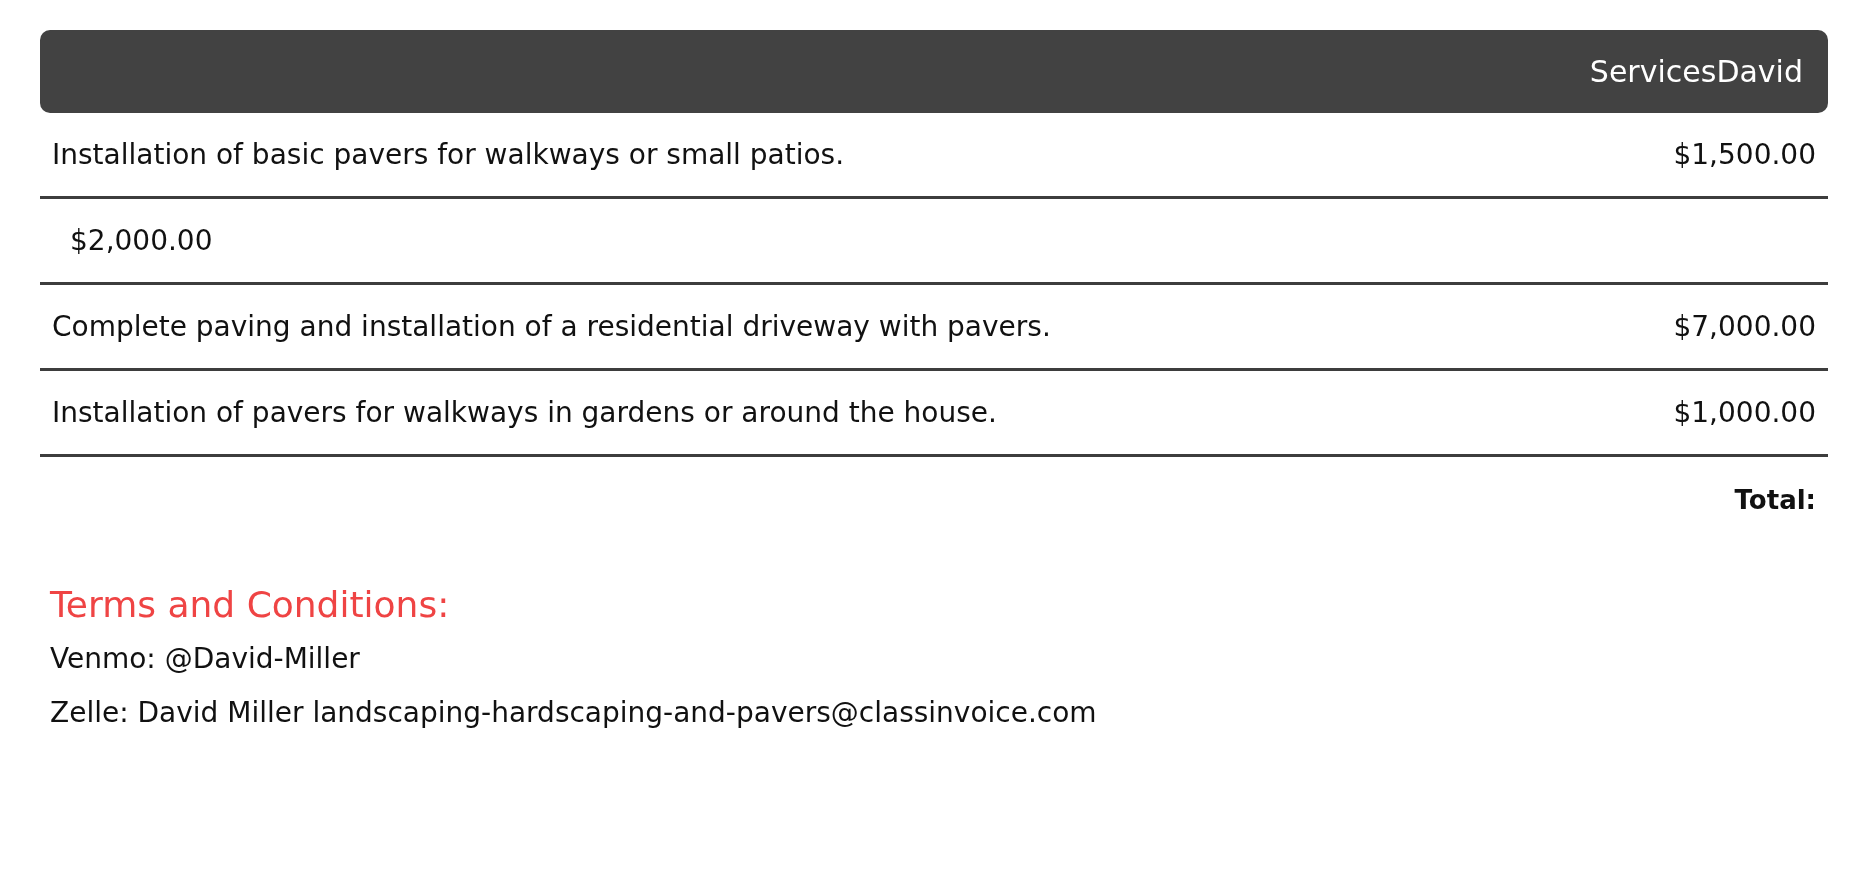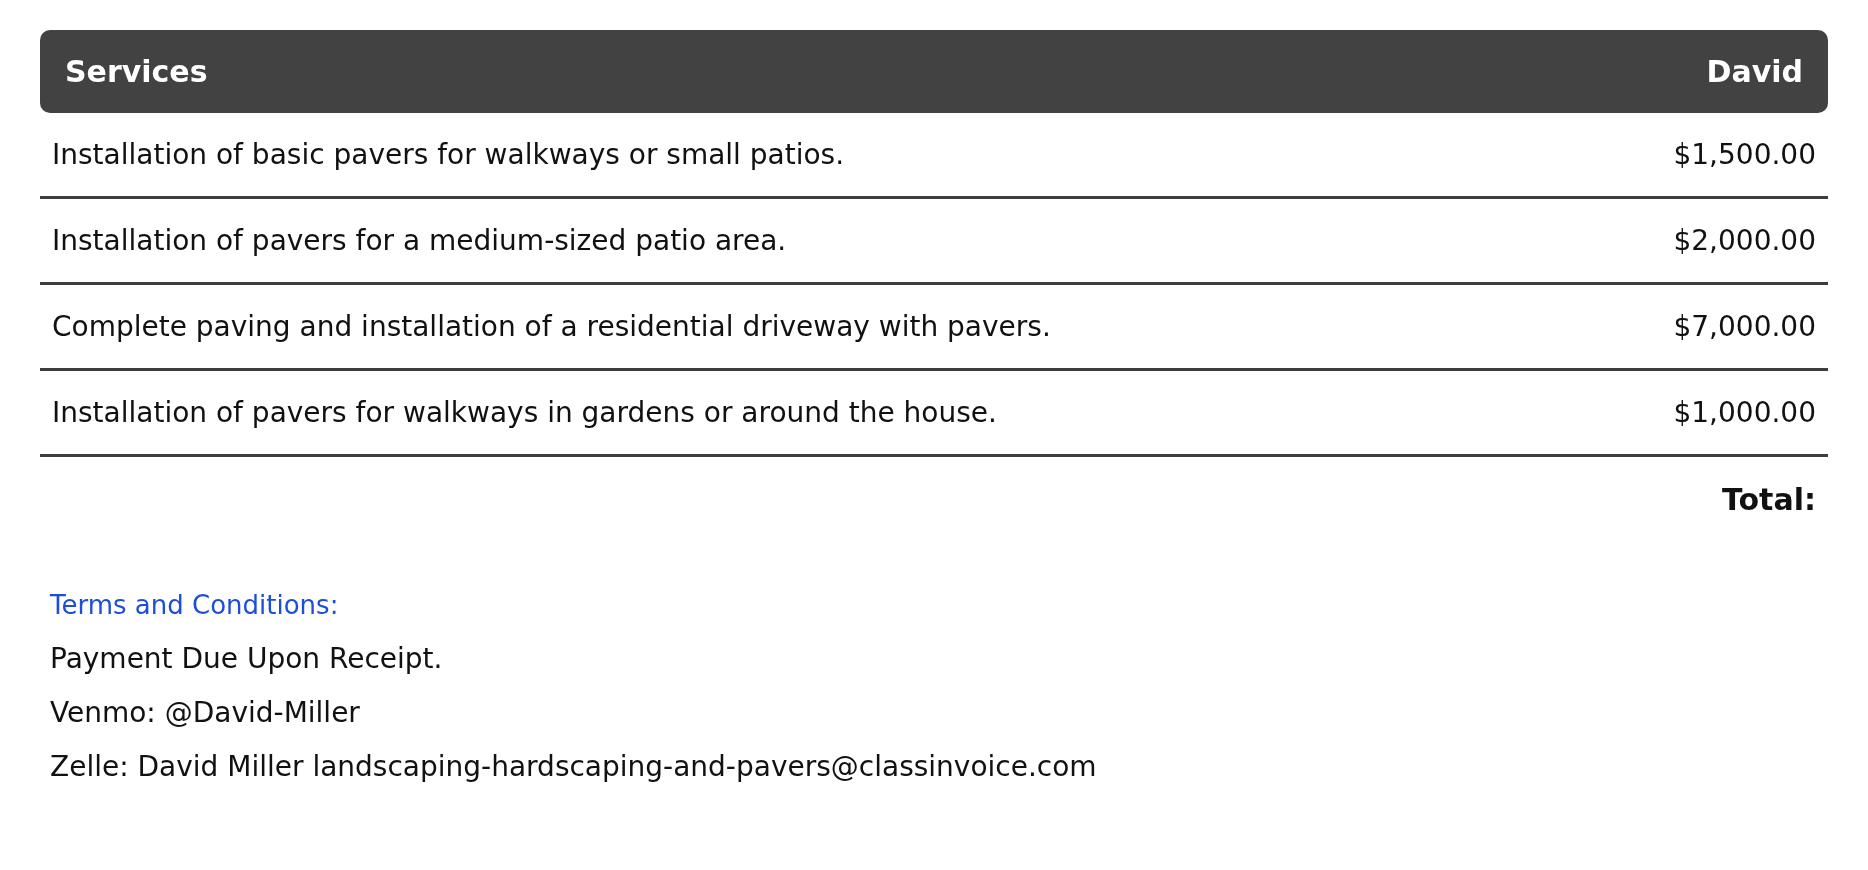--- a/index.html
+++ b/index.html
@@ -20,25 +20,25 @@
     top: 30px;
     left: 40px;
     width: 1788px;
   }
   .tbl-header {
     box-sizing: border-box;
     height: 83px;
     background: #424242;
     border-radius: 10px;
     color: #ffffff;
-    font-weight: bold;
+    font-weight: normal;
     font-size: 30px;
     display: flex;
     align-items: center;
-    justify-content: space-between;
+    justify-content: flex-end;
     padding: 7px 25px;
   }
   .tbl-row {
     box-sizing: border-box;
     height: 86px;
     display: flex;
     align-items: center;
     justify-content: space-between;
     padding: 9px 12px;
     border-bottom: 3px solid #3d3d3d;
@@ -50,51 +50,50 @@
   }
   .tbl-total {
     box-sizing: border-box;
     height: 85px;
     display: flex;
     align-items: center;
     justify-content: flex-end;
     gap: 55px;
     padding: 0 12px;
     font-weight: bold;
-    font-size: 30px;
+    font-size: 26px;
   }
   .terms {
     margin: 36px 0 0 10px;
     font-size: 28px;
     line-height: 54px;
   }
   .terms-heading {
-    color: #1d4ed8;
-    font-size: 26px;
+    color: #ef4444;
+    font-size: 36px;
   }
 </style>
 </head>
 <body>
 
 <div class="invoice">
 
   <div class="tbl">
 
     <div class="tbl-header">
       <span>Services</span>
       <span>David</span>
     </div>
 
     <div class="tbl-row">
       <span class="svc">Installation of basic pavers for walkways or small patios.</span>
       <span class="prc">$1,500.00</span>
     </div>
 
     <div class="tbl-row">
-      <span class="svc">Installation of pavers for a medium-sized patio area.</span>
       <span class="prc">$2,000.00</span>
     </div>
 
     <div class="tbl-row">
       <span class="svc">Complete paving and installation of a residential driveway with pavers.</span>
       <span class="prc">$7,000.00</span>
     </div>
 
     <div class="tbl-row">
       <span class="svc">Installation of pavers for walkways in gardens or around the house.</span>
@@ -102,18 +101,17 @@
     </div>
 
     <div class="tbl-total">
       <span class="total-label">Total:</span>
     </div>
 
   </div>
 
   <div class="terms">
     <div class="terms-heading">Terms and Conditions:</div>
-    <div class="terms-line">Payment Due Upon Receipt.</div>
     <div class="terms-line">Venmo: @David-Miller</div>
     <div class="terms-line">Zelle: David Miller landscaping-hardscaping-and-pavers@classinvoice.com</div>
   </div>
 
 </div>
 
 </body></html>

